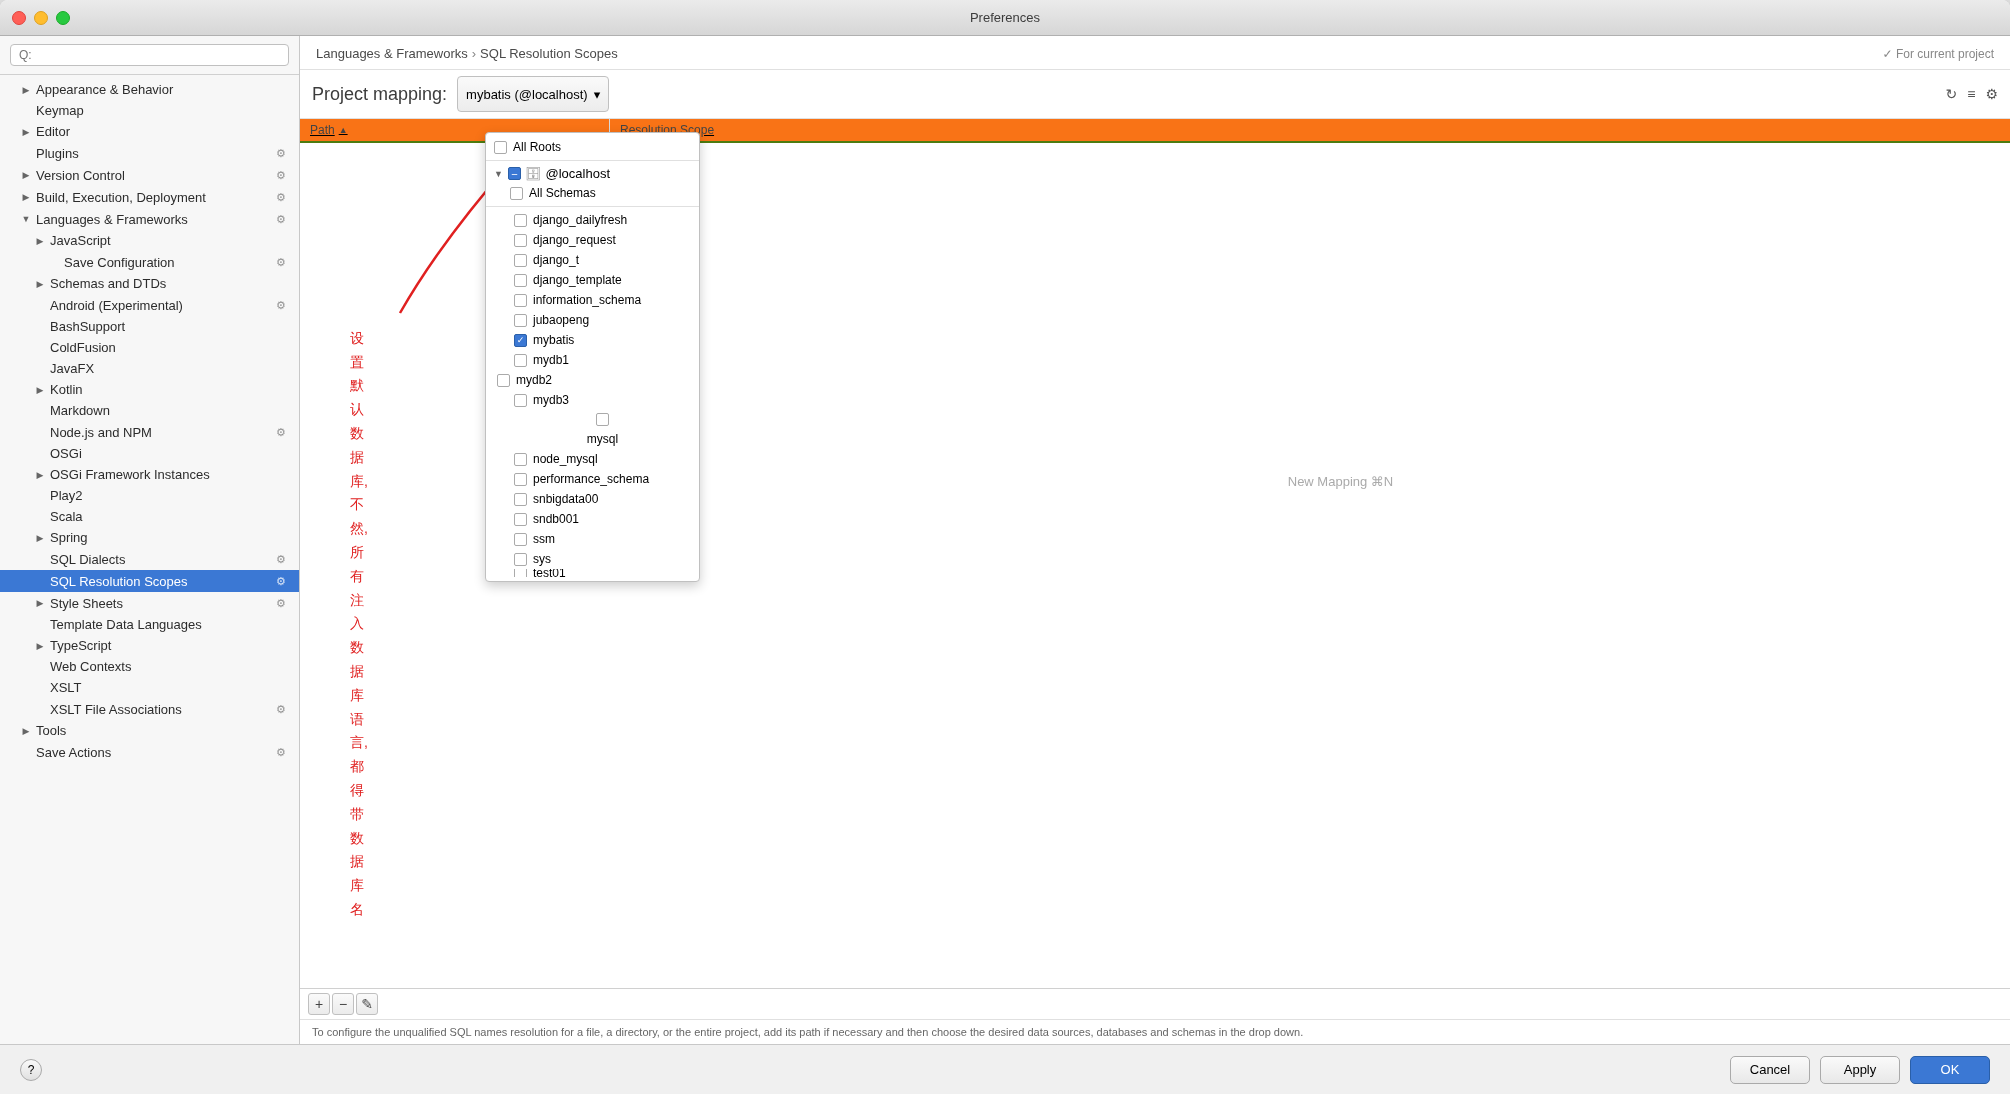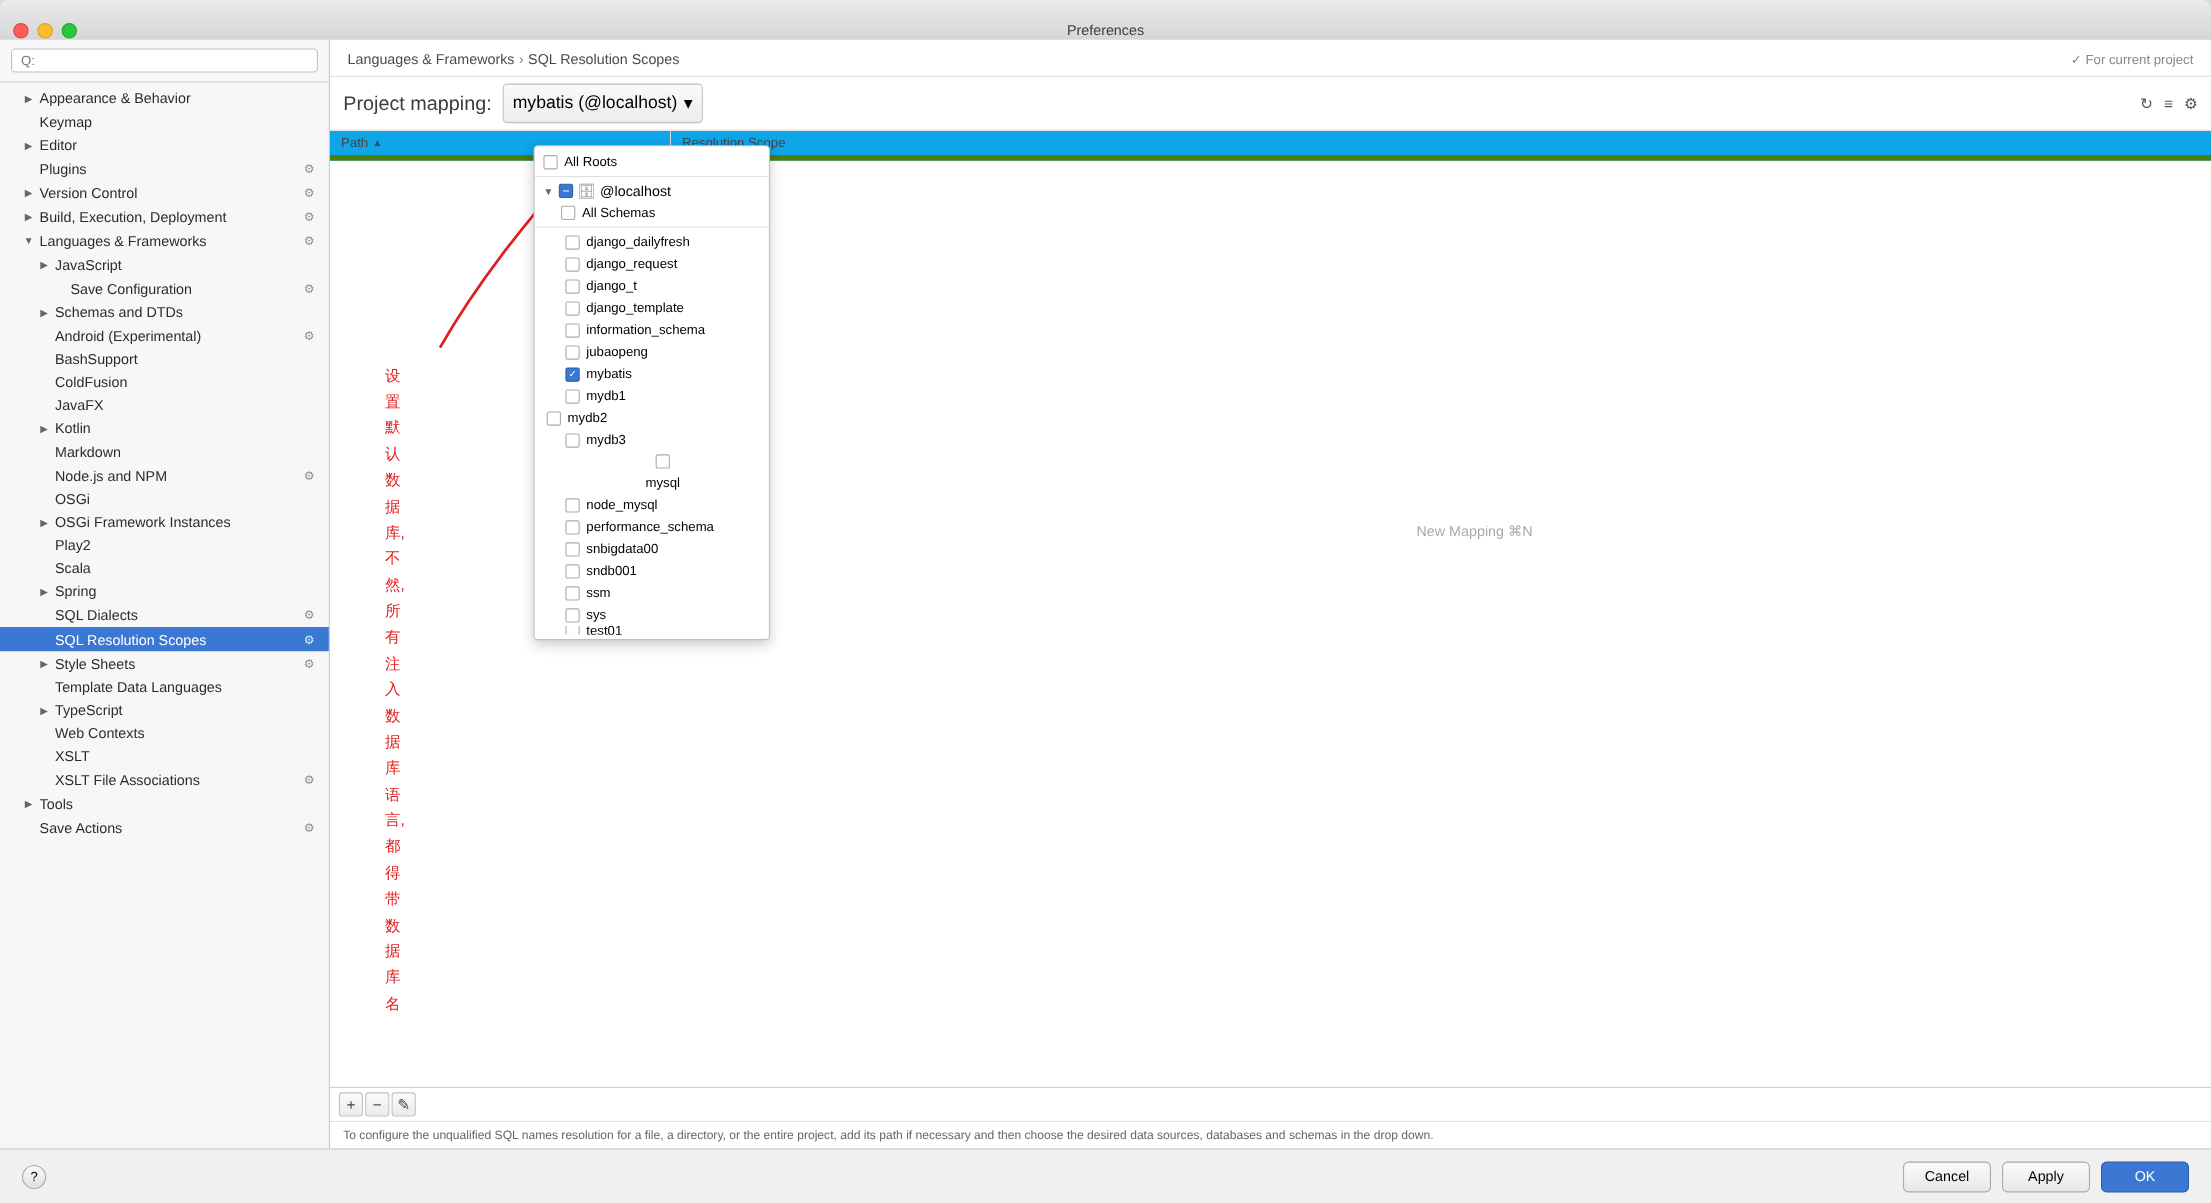--- a/index.html
+++ b/index.html
@@ -20,21 +20,21 @@
       display: flex;
       flex-direction: column;
       box-shadow: 0 4px 20px rgba(0,0,0,0.3);
     }
 
     .title-bar {
       height: 36px;
       background: linear-gradient(to bottom, #ebebeb, #d6d6d6);
       border-radius: 8px 8px 0 0;
       display: flex;
-      align-items: flex-end;
+      align-items: center;
       justify-content: center;
       position: relative;
       border-bottom: 1px solid #b0b0b0;
       flex-shrink: 0;
     }
 
     .traffic-lights {
       position: absolute;
       left: 12px;
       display: flex;
@@ -188,32 +188,33 @@
       font-size: 18px;
       color: #3c3c3c;
     }
 
     .dropdown-btn {
       height: 24px;
       border: 1px solid #c0c0c0;
       border-radius: 4px;
       background: linear-gradient(to bottom, #fafafa, #ececec);
       padding: 17px 8px;
-      font-size: 16px;
+      font-size: 13px;
       cursor: pointer;
       display: flex;
       align-items: center;
       gap: 6px;
     }
 
     .table-header {
       display: flex;
-      background: #0ea5e9;
-      border-bottom: 5px solid #4d7c0f;
+      background: #f97316;
+      border-bottom: 2px solid #4d7c0f;
       flex-shrink: 0;
+      text-decoration: underline;
     }
 
     .table-header-cell {
       padding: 4px 10px;
       font-size: 12px;
       color: #444;
       display: flex;
       align-items: center;
       gap: 4px;
       border-right: 1px solid #d8d8d8;

